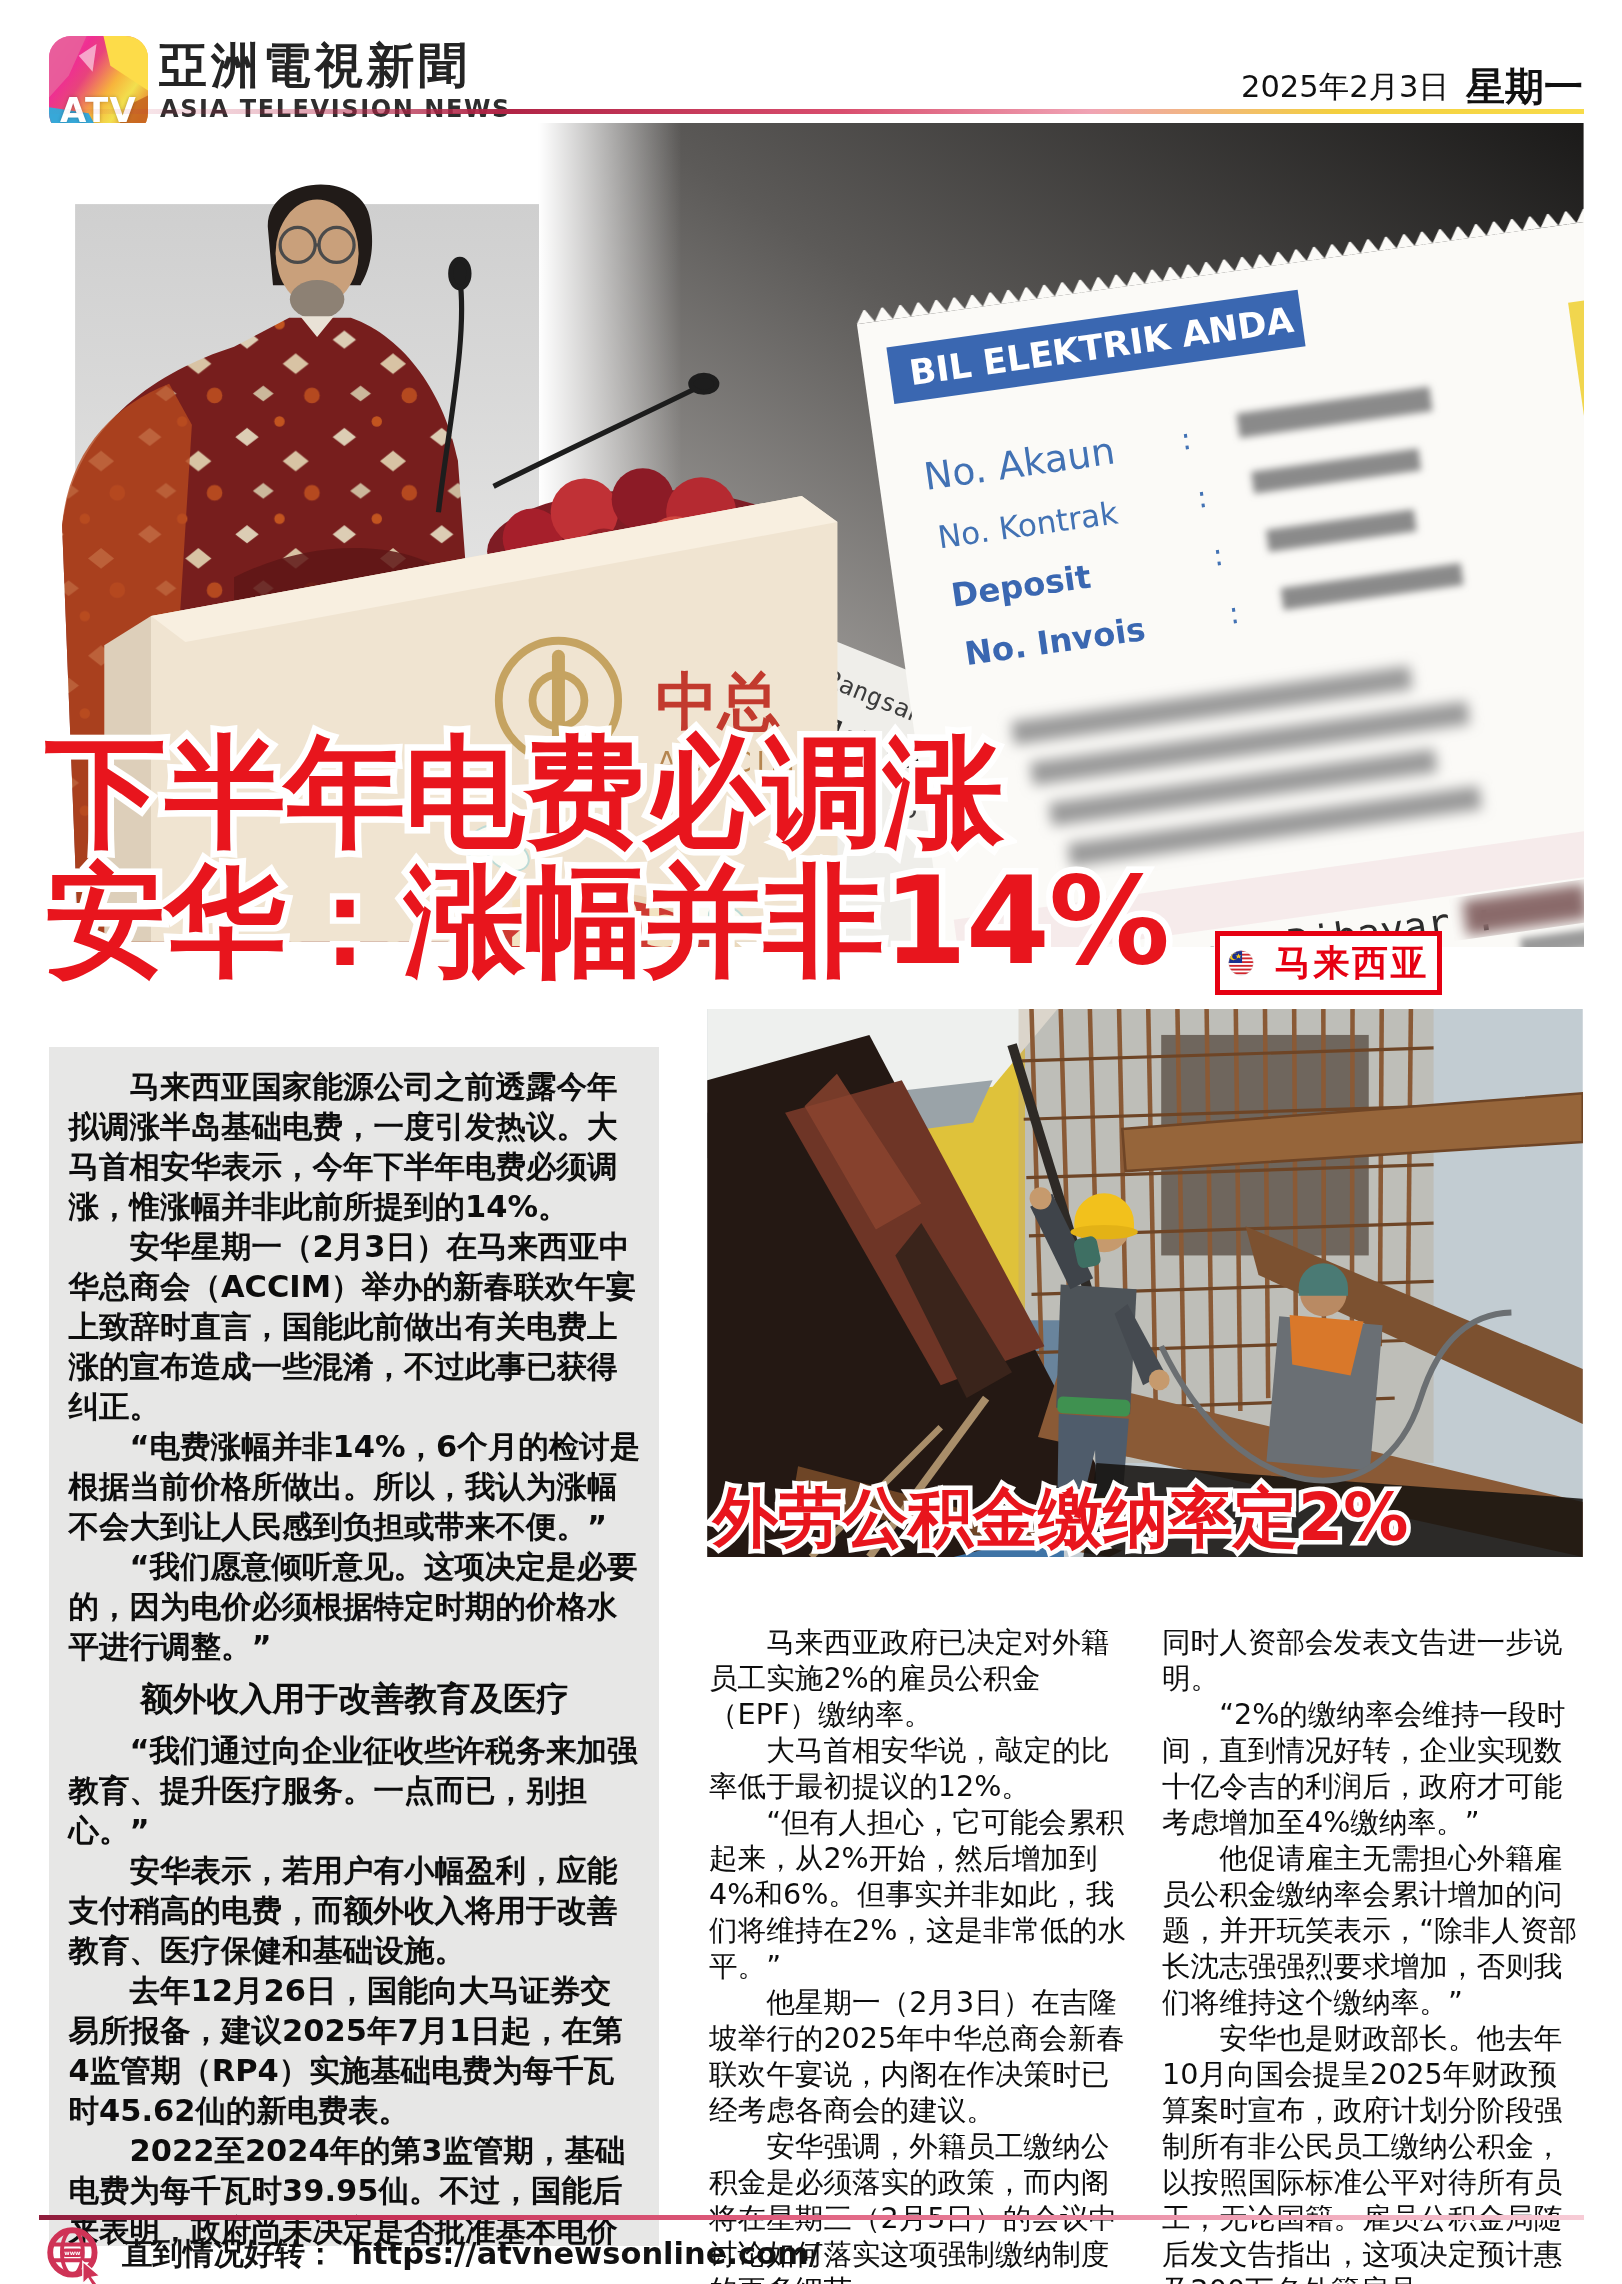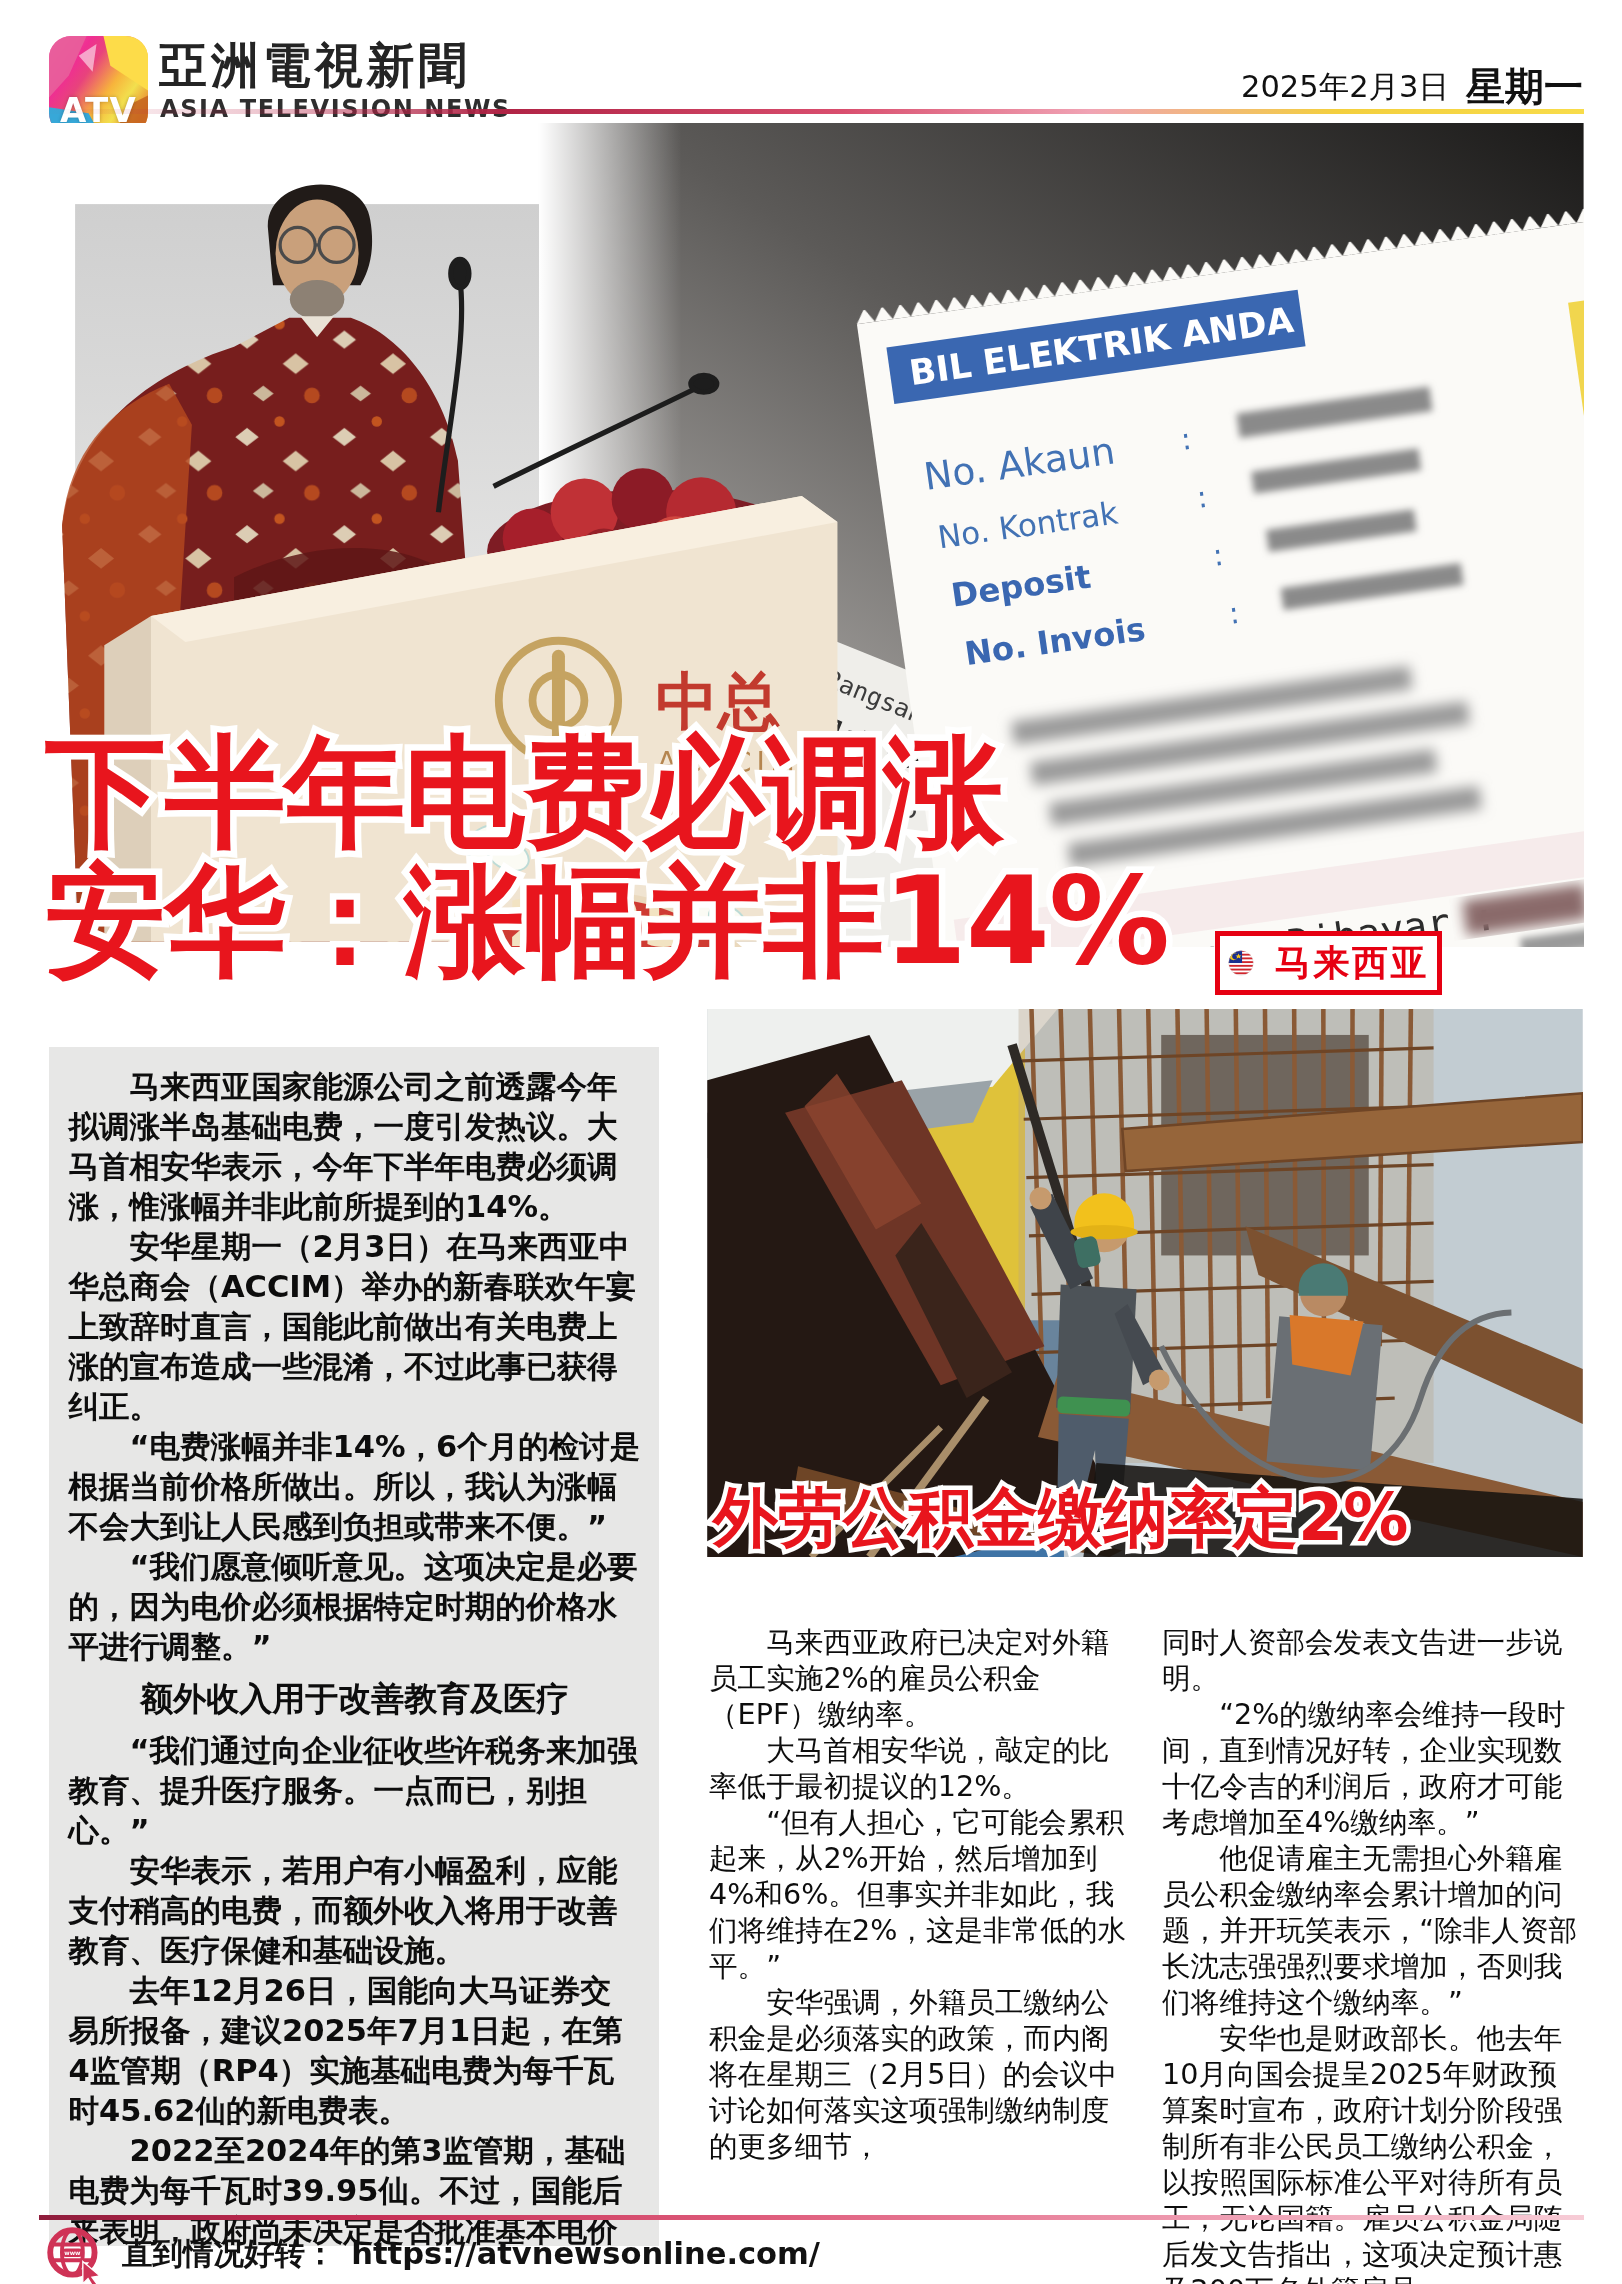--- a/index.html
+++ b/index.html
@@ -409,20 +409,21 @@
       <span class="bg">外劳公积金缴纳率定2%</span>
       <span class="fg">外劳公积金缴纳率定2%</span>
     </span>
   </div>
 
   <div class="cols col1">
 
   <p class="para">马来西亚政府已决定对外籍员工实施2%的雇员公积金（EPF）缴纳率。</p>
       <p class="para">大马首相安华说，敲定的比率低于最初提议的12%。</p>
       <p class="para">“但有人担心，它可能会累积起来，从2%开始，然后增加到4%和6%。但事实并非如此，我们将维持在2%，这是非常低的水平。”</p>
+      <p class="para">他星期一（2月3日）在吉隆坡举行的2025年中华总商会新春联欢午宴说，内阁在作决策时已经考虑各商会的建议。</p>
       <p class="para">安华强调，外籍员工缴纳公积金是必须落实的政策，而内阁将在星期三（2月5日）的会议中讨论如何落实这项强制缴纳制度的更多细节，</p>
     </div>
   <div class="cols col2">
 
   <p class="para noind">同时人资部会发表文告进一步说明。</p>
       <p class="para">“2%的缴纳率会维持一段时间，直到情况好转，企业实现数十亿令吉的利润后，政府才可能考虑增加至4%缴纳率。”</p>
       <p class="para">他促请雇主无需担心外籍雇员公积金缴纳率会累计增加的问题，并开玩笑表示，“除非人资部长沈志强强烈要求增加，否则我们将维持这个缴纳率。”</p>
       <p class="para">安华也是财政部长。他去年10月向国会提呈2025年财政预算案时宣布，政府计划分阶段强制所有非公民员工缴纳公积金，以按照国际标准公平对待所有员工，无论国籍。雇员公积金局随后发文告指出，这项决定预计惠及200万名外籍雇员。</p>
     </div>
 

